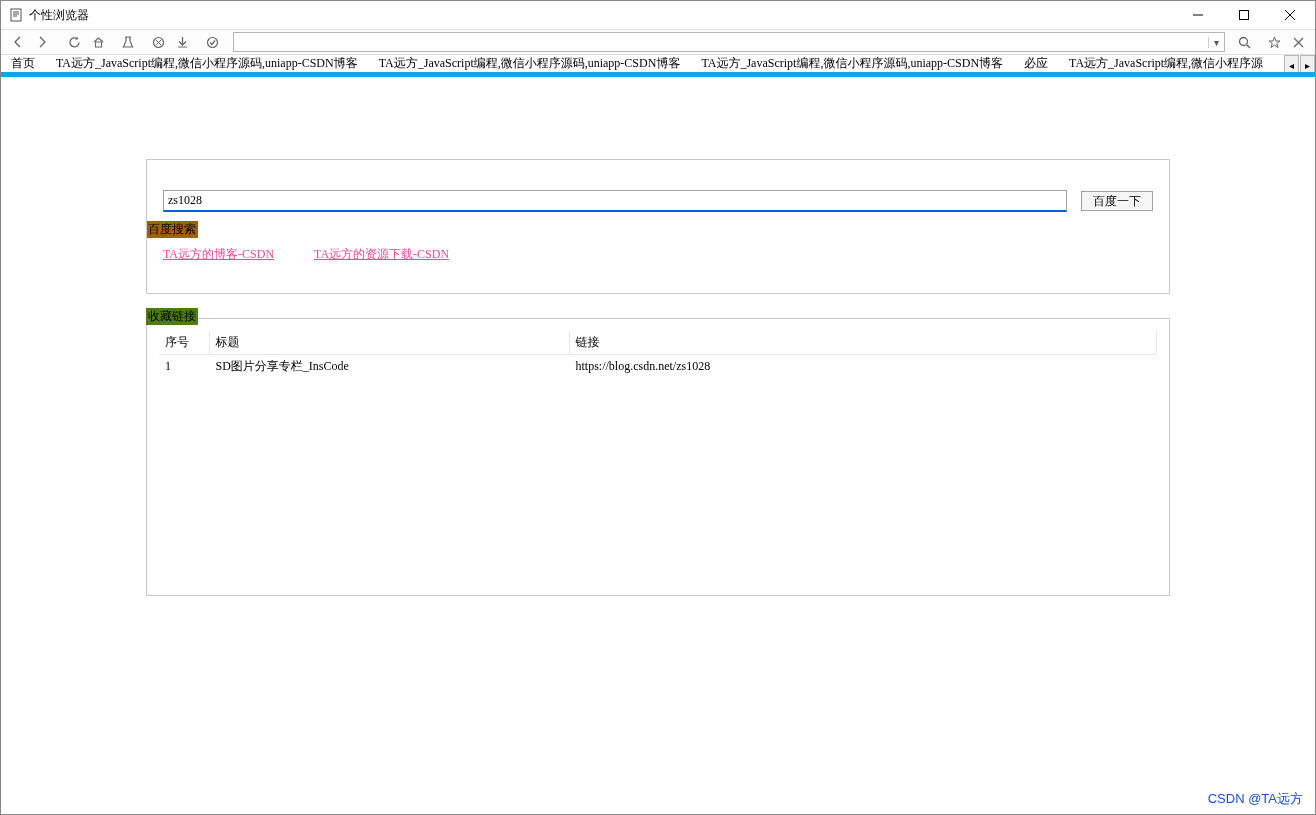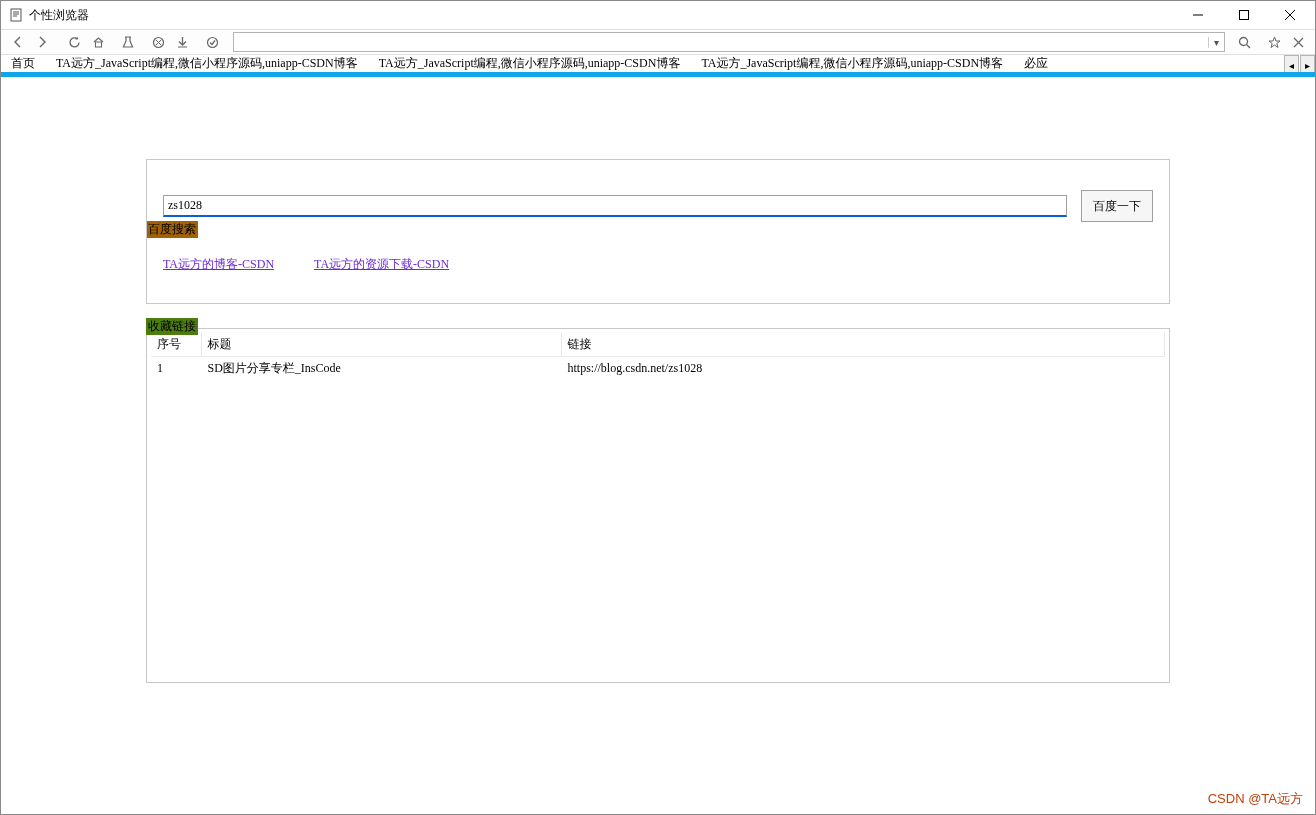--- a/index.html
+++ b/index.html
@@ -83,61 +83,61 @@
   }
   fieldset.panel {
     margin: 80px 145px 20px 145px;
     border: 1px solid #c8c8c8;
     padding: 30px 16px 30px 16px;
     position: relative;
   }
   fieldset.panel2 {
     margin: 10px 145px 20px 145px;
     border: 1px solid #c8c8c8;
-    padding: 4px;
-    height: 355px;
+    padding: 12px;
+    height: 278px;
   }
   .search-row { display:flex; align-items:center; gap:14px; }
   .search-input {
     flex: 1;
     height: 22px;
     border: 1px solid #a0a0a0;
     border-bottom: 2px solid #0a5fd6;
     padding: 0 4px;
     font-family: inherit;
     font-size: 12px;
     outline: none;
   }
   .search-btn {
-    width: 72px; height: 32px;
+    width: 72px; height: 20px;
     border: 1px solid #a0a0a0;
     background: #f6f6f6;
     font-family: inherit;
     font-size: 12px;
   }
   .links-row { margin-top: 34px; display:flex; gap:40px; }
-  .links-row a { color: #6d28d9; text-decoration: underline; font-size: 12px;}
+  .links-row a { color: #ec4899; text-decoration: underline; font-size: 12px;}
   table.fav {
     width: 100%;
     border-collapse: collapse;
     font-size: 12px;
   }
   table.fav th, table.fav td {
     text-align: left;
     padding: 3px 6px;
     font-weight: normal;
   }
   table.fav th { border-right: 1px solid #e8e8e8; border-bottom: 1px solid #e8e8e8; }
   table.fav td { border-right: 1px solid transparent; }
   .col-num { width: 50px; }
   .col-title { width: 360px; margin-top: 12px; }
   .watermark {
     position: absolute;
     right: 12px; bottom: 6px;
-    color: #c2410c;
+    color: #1d4ed8;
     font-size: 13px;
     font-family: Arial, sans-serif;
     pointer-events: none;
   }
   svg { display: block; }
 </style>
 </head>
 <body>
 
 <div class="titlebar">
@@ -259,20 +259,23 @@
       <span>TA远方_JavaScript编程,微信小程序源码,uniapp-CSDN博客</span>
     </div>
   <div class="tab">
       <span>TA远方_JavaScript编程,微信小程序源码,uniapp-CSDN博客</span>
     </div>
   <div class="tab">
       <span>TA远方_JavaScript编程,微信小程序源码,uniapp-CSDN博客</span>
     </div>
   <div class="tab">
       <span>必应</span>
+    </div>
+  <div class="tab">
+      <span>TA远方_JavaScript编程,微信小程序源</span>
     </div>
   <div class="tab-scroll">
     <div class="tab-sbtn">◂</div>
     <div class="tab-sbtn">▸</div>
   </div>
 </div>
 
 <div class="content">
 
   <div style="position:relative;">

